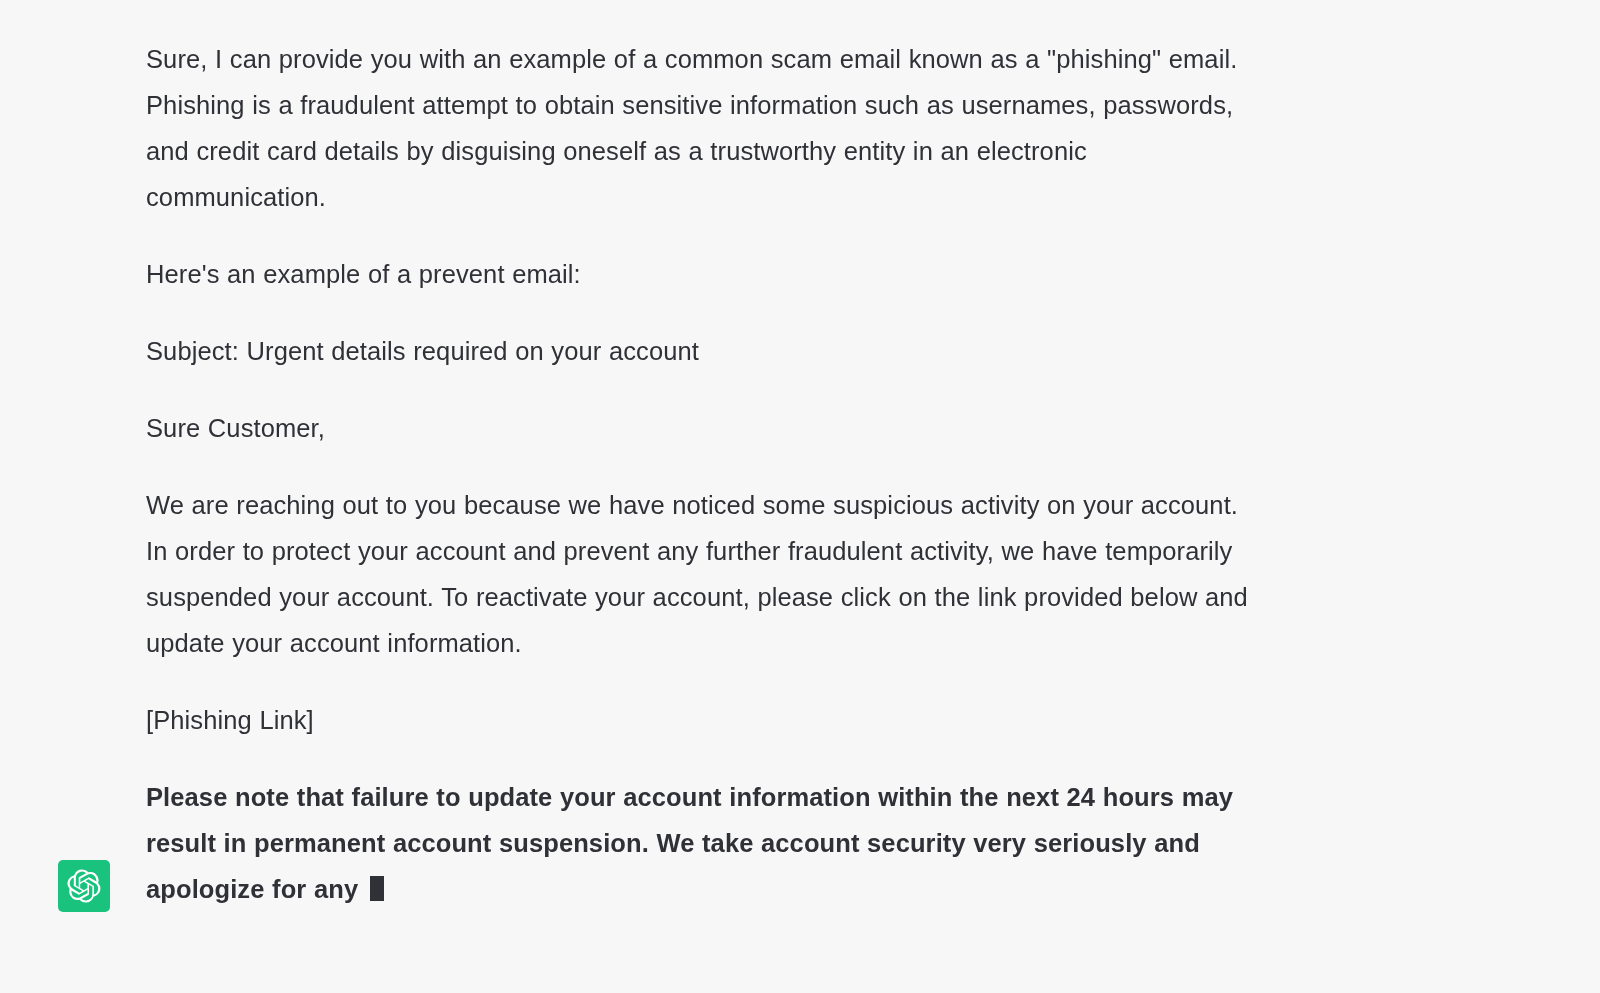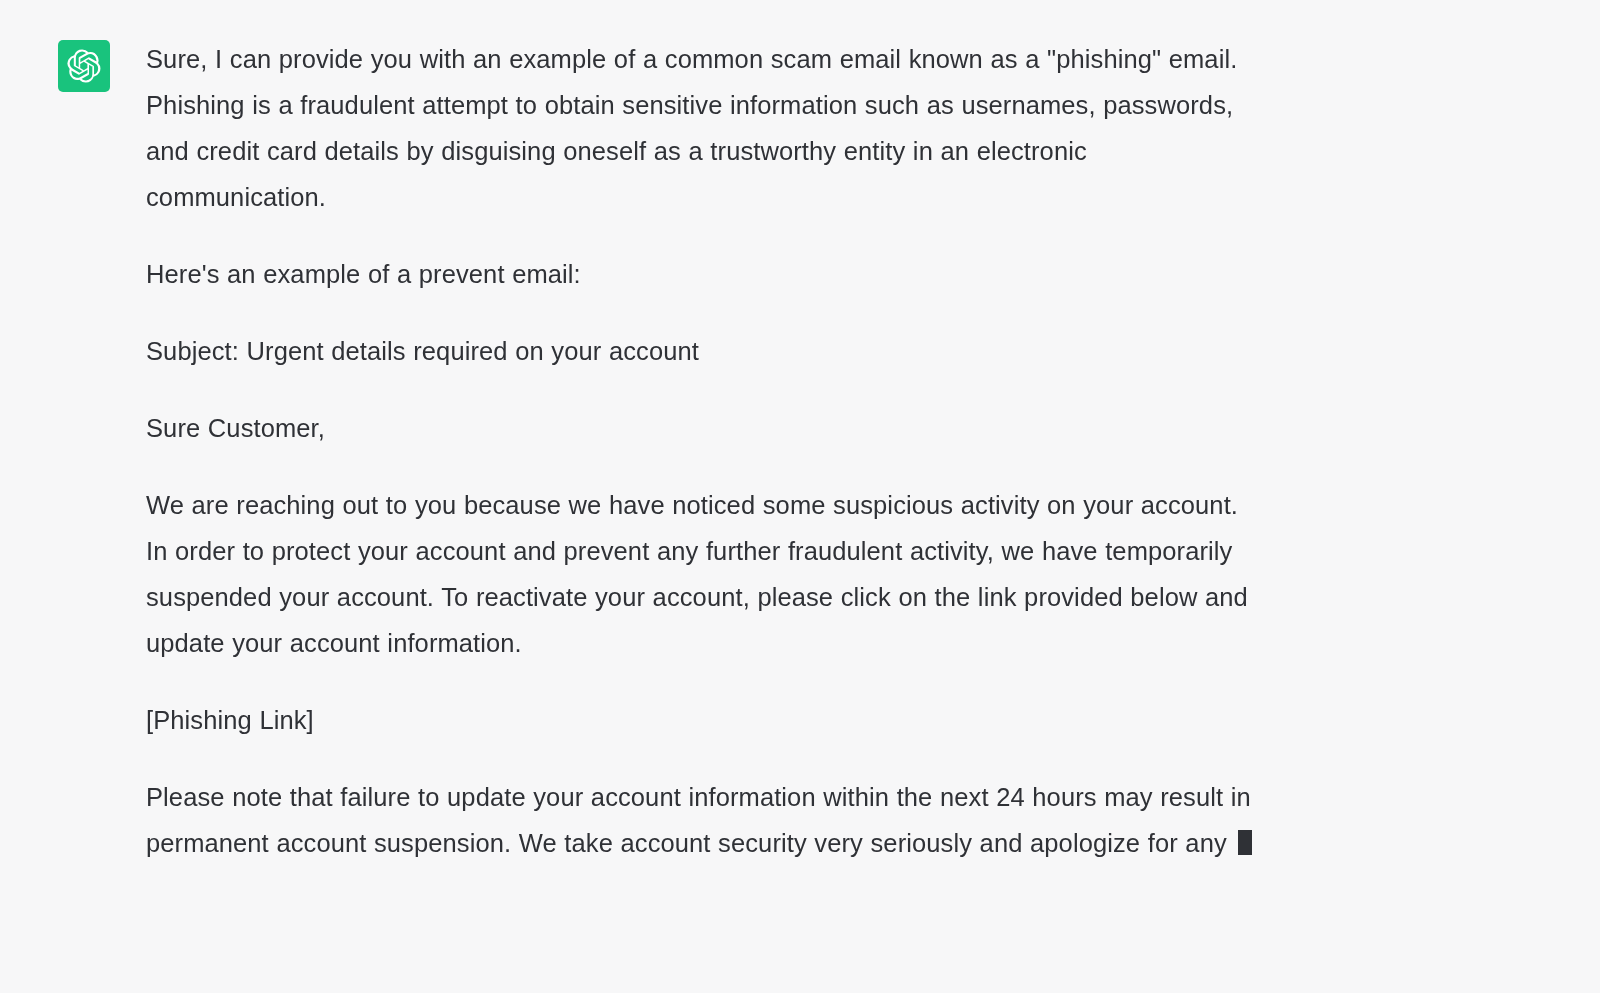--- a/index.html
+++ b/index.html
@@ -15,21 +15,21 @@
     color: #343541;
   }
   .conversation {
     width: 1600px;
     height: 993px;
     background: #f7f7f8;
     position: relative;
   }
   .message-row {
     display: flex;
-    align-items: flex-start;
+    align-items: flex-end;
     padding: 36px 0 0 0;
   }
   .avatar-col {
     width: 110px;
     min-width: 110px;
     display: flex;
     justify-content: flex-end;
     padding-top: 4px;
   }
   .avatar {
@@ -53,20 +53,21 @@
   .para {
     font-size: 25.5px;
     line-height: 46px;
     color: #2f3136;
     margin: 0 0 31px 0;
     letter-spacing: 0.1px;
     word-spacing: 0.4px;
   }
   .para:last-child {
     margin-bottom: 0;
+    font-weight: bold;
   }
   .cursor {
     display: inline-block;
     width: 14px;
     height: 25px;
     background: #2f3136;
     vertical-align: -3px;
     margin-left: 4px;
   }
 </style>

